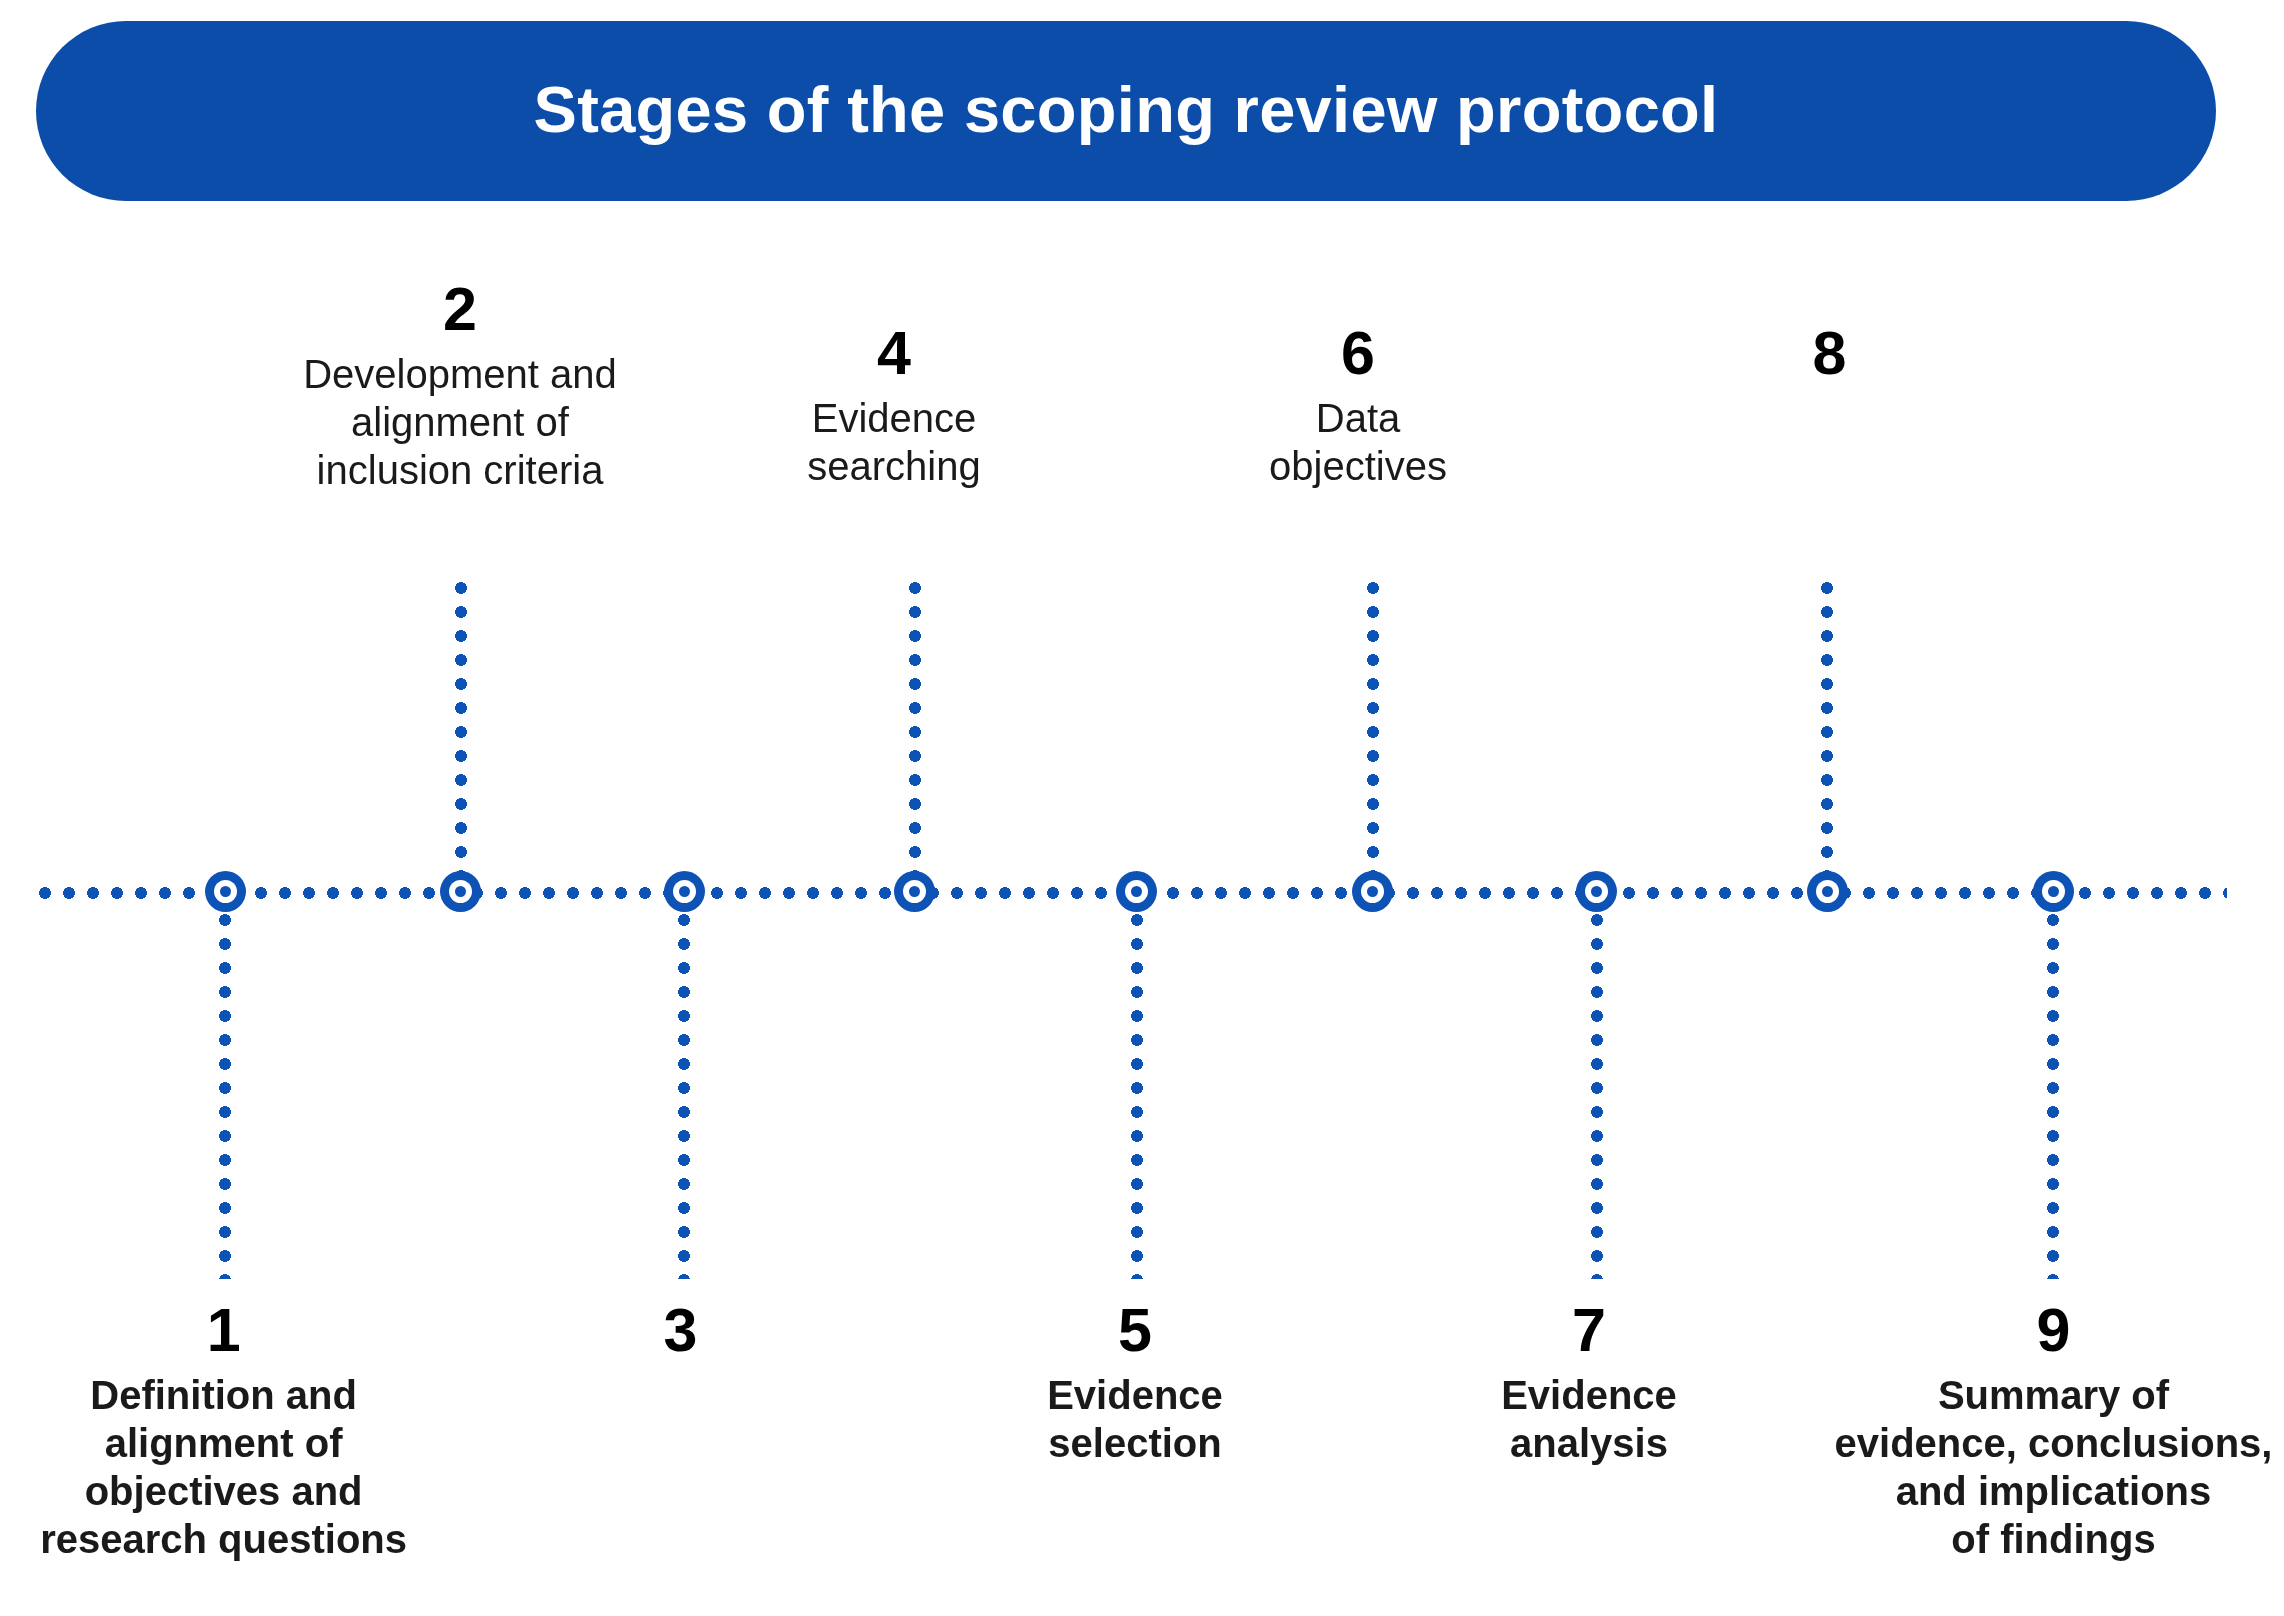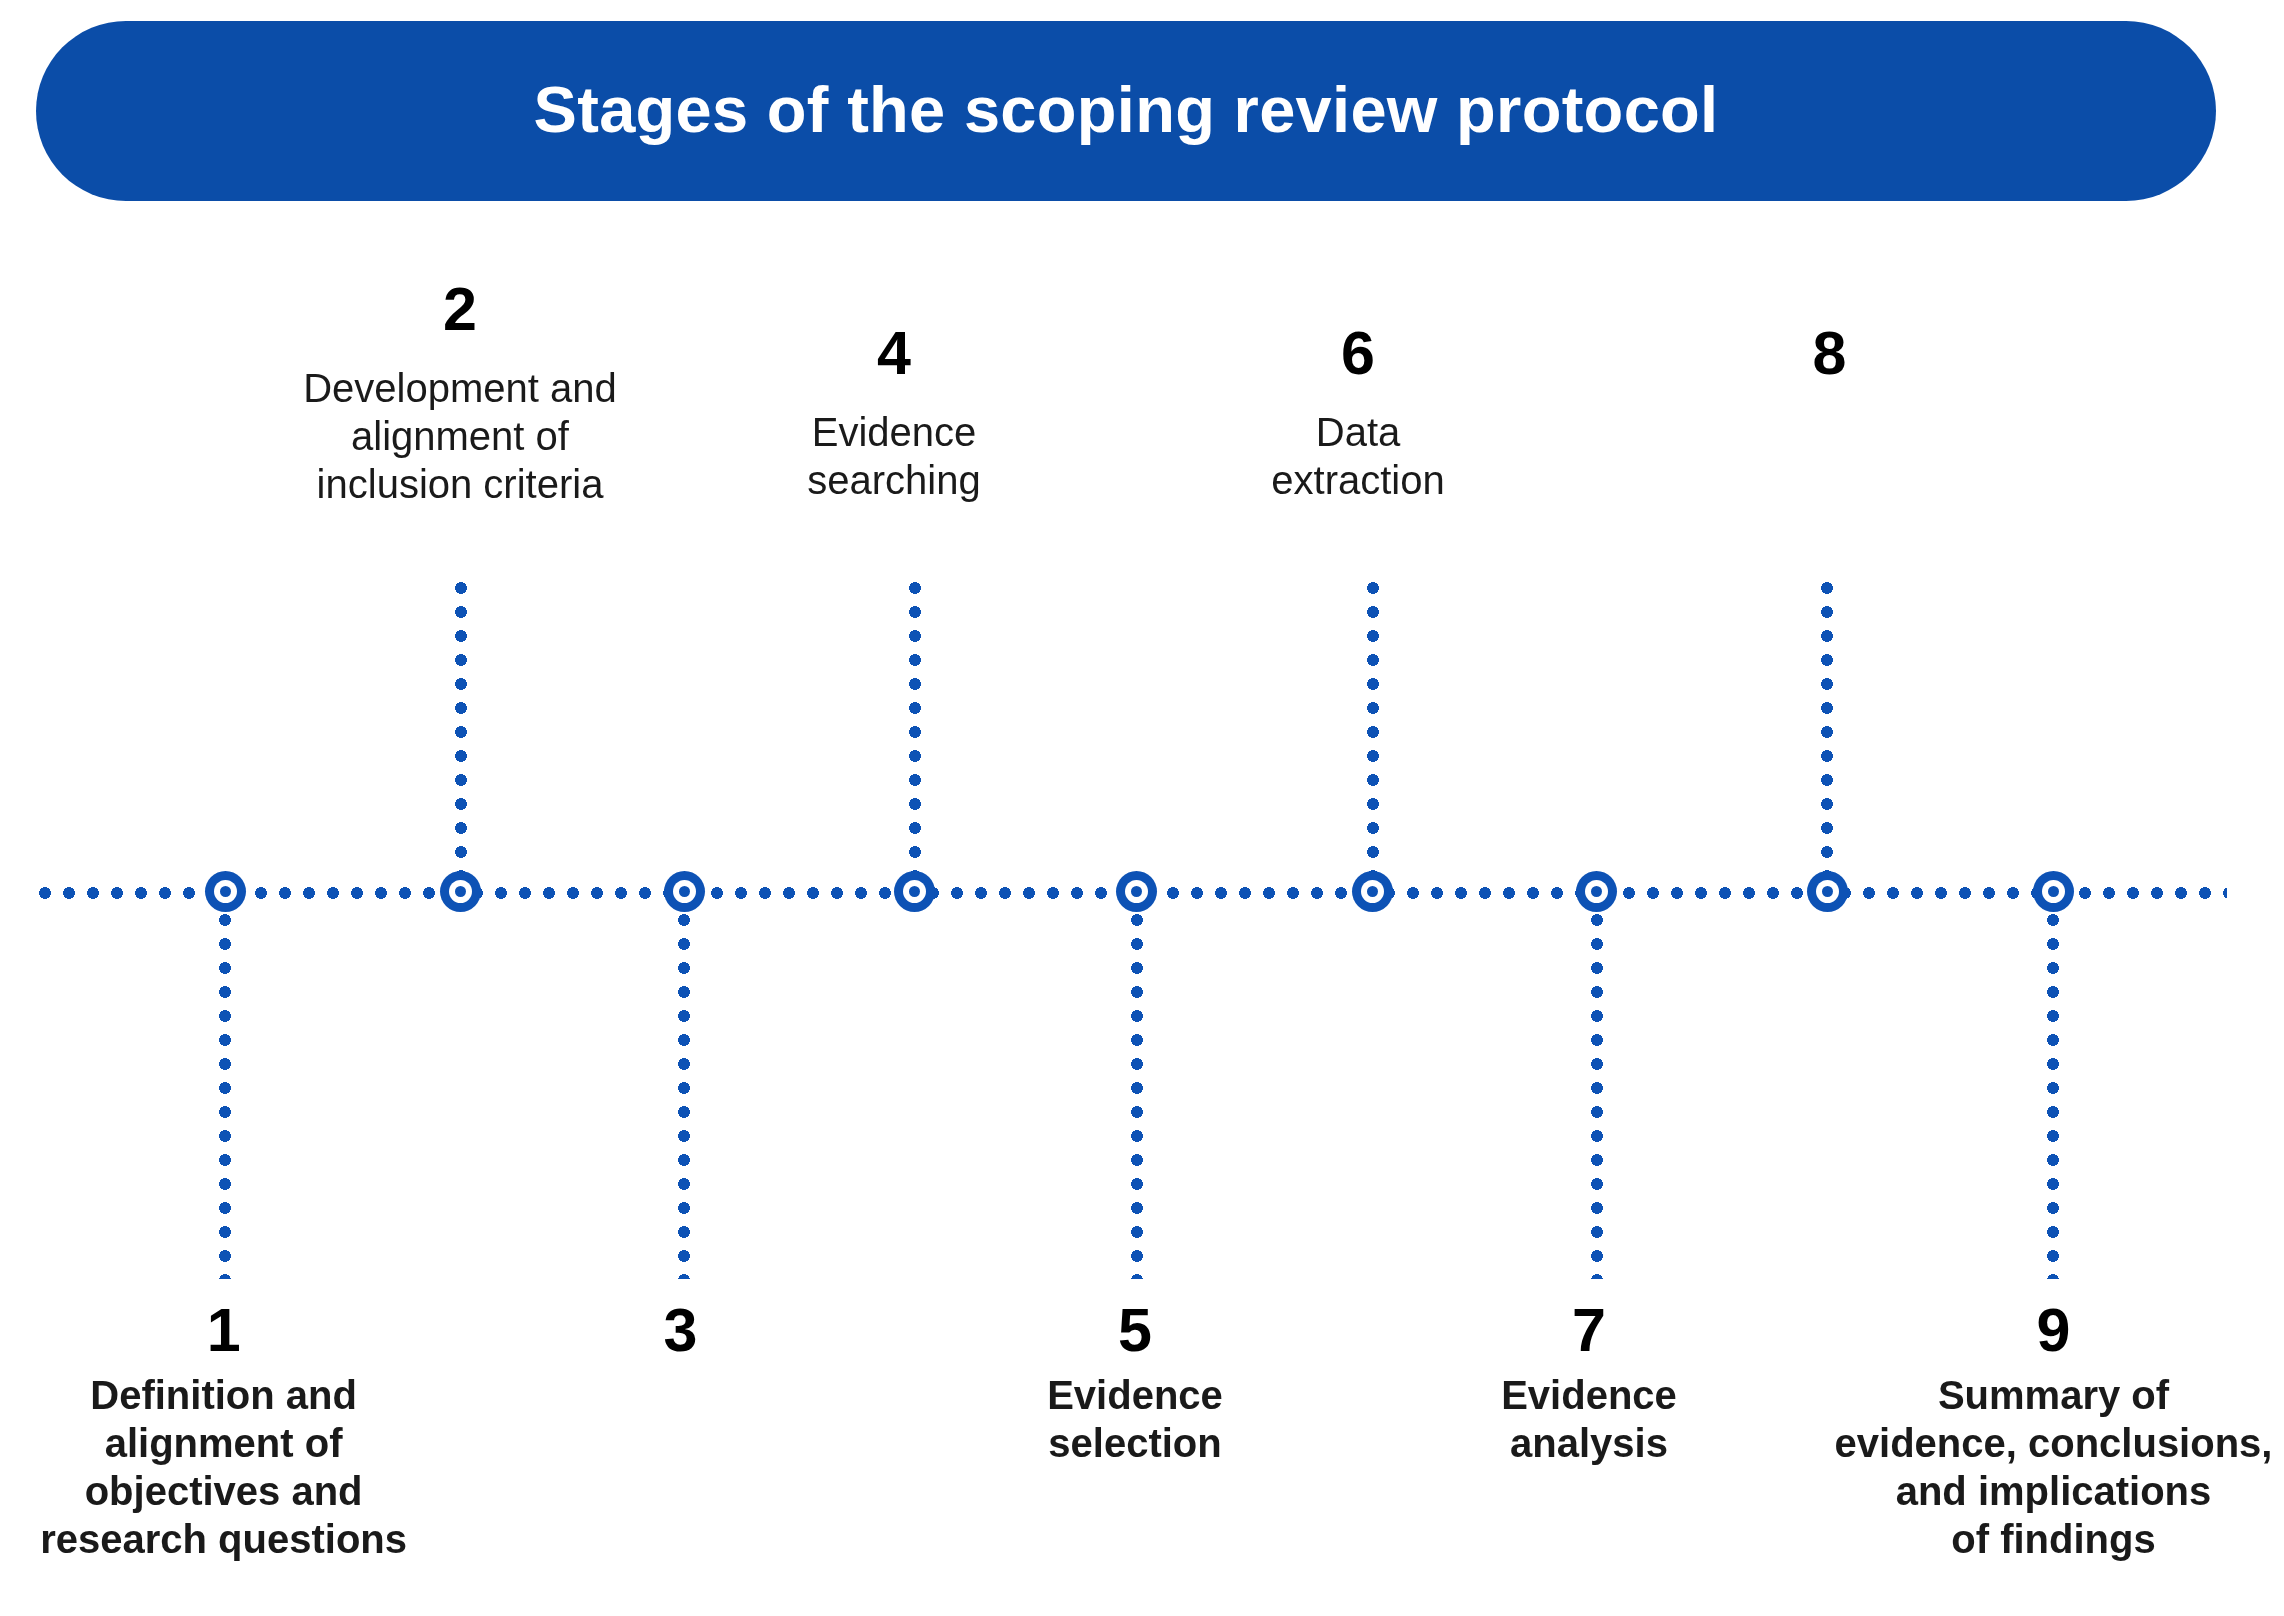--- a/index.html
+++ b/index.html
@@ -110,21 +110,21 @@
   }
   .stage-text {
     font-size: 40px;
     font-weight: 400;
     line-height: 1.20;
     color: #1a1a1a;
     display: block;
     margin-top: 11px;
     white-space: pre-line;
   }
-  .stage-label.above .stage-text { margin-top: 24px; }
+  .stage-label.above .stage-text { margin-top: 10px; }
   .stage-label.below .stage-text { margin-top: 9.6px; font-weight: bold; }
 </style>
 </head>
 <body>
 
 <div id="canvas">
 
   <div class="banner">
     <div class="banner-title">Stages of the scoping review protocol</div>
   </div>
@@ -204,21 +204,21 @@
 
   <div class="stage-label above" style="left:722px; top:323px; width:344px;">
     <span class="stage-num">4</span>
     <span class="stage-text">Evidence
 searching</span>
   </div>
 
   <div class="stage-label above" style="left:1186px; top:323px; width:344px;">
     <span class="stage-num">6</span>
     <span class="stage-text">Data
-extraction</span>
+objectives</span>
   </div>
 
   <div class="stage-label above" style="left:1637px; top:323px; width:385px;">
     <span class="stage-num">8</span>
   </div>
 
   <div class="stage-label below" style="left:20.6px; top:1300px; width:406px;">
     <span class="stage-num">1</span>
     <span class="stage-text">Definition and
 alignment of

